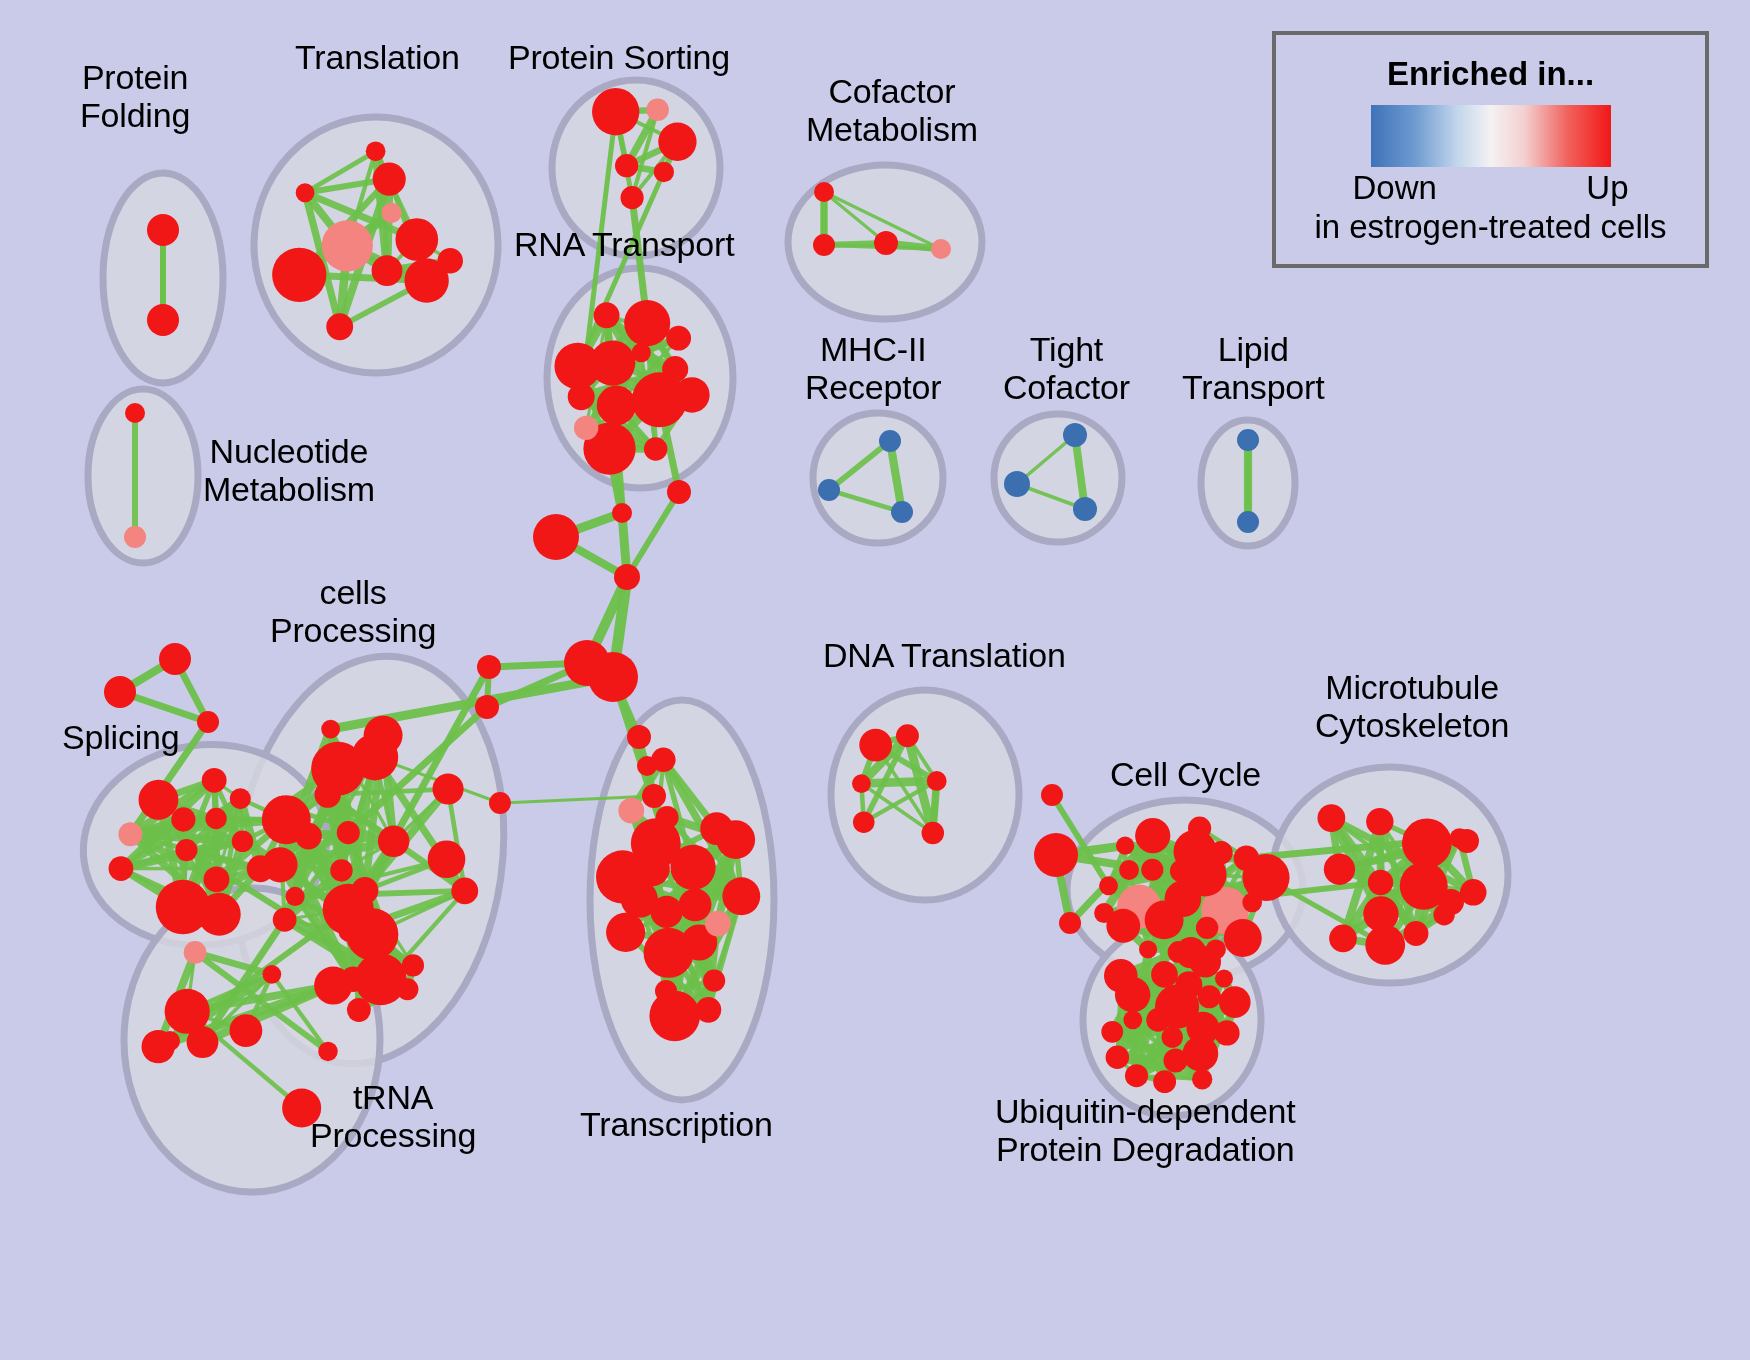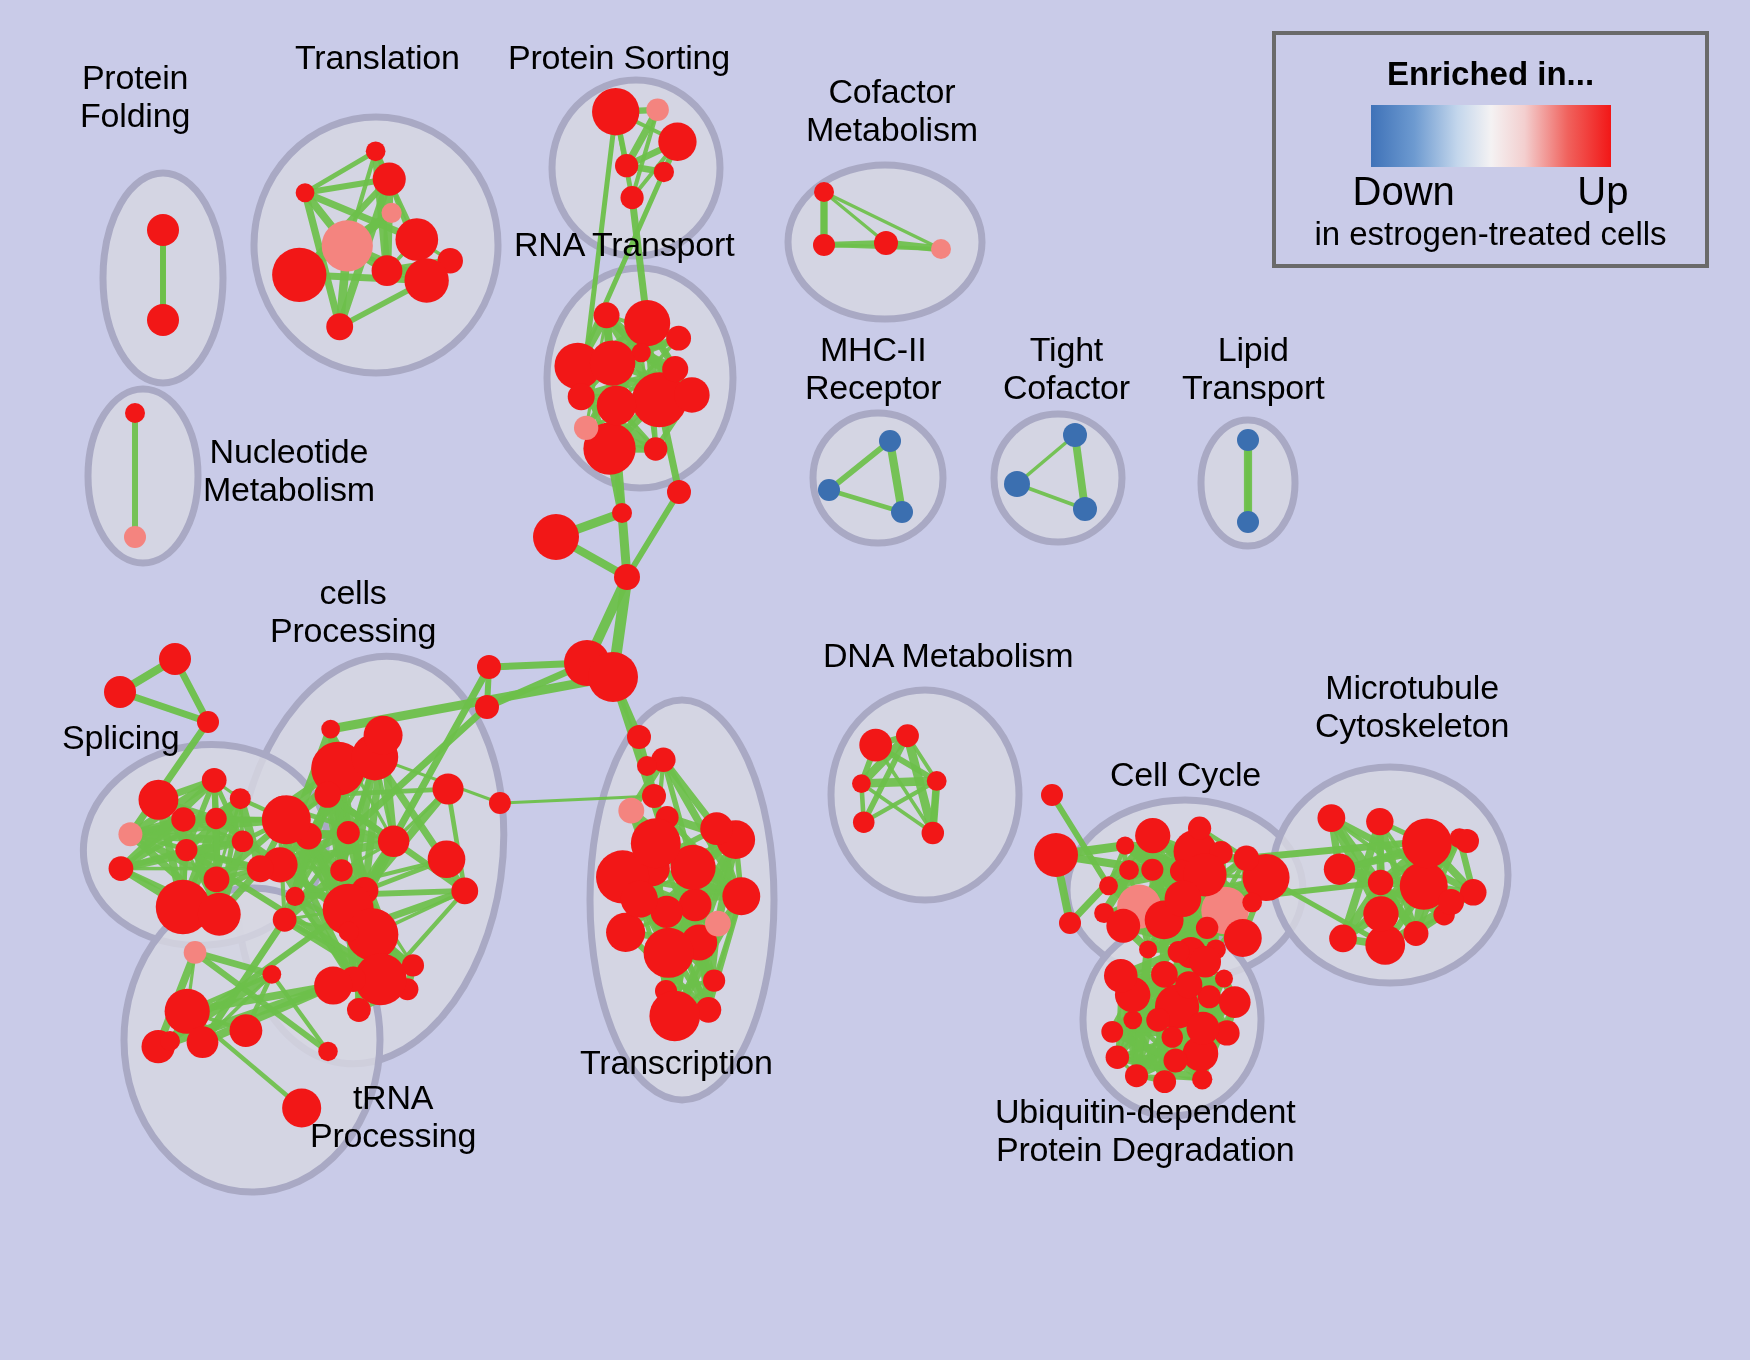--- a/index.html
+++ b/index.html
@@ -33,21 +33,21 @@
     text-align:center;font-size:33px;color:#000;margin-top:20px;
     font-family:"Liberation Sans", sans-serif;
     font-weight:bold;
   }
   #grad{
     margin:12px auto 0 auto;width:240px;height:62px;
     background:linear-gradient(to right,#3f72b8 0%,#6d9ad0 18%,#c3d6ec 36%,#f4f2f3 50%,#f3cfcf 64%,#f0625d 82%,#f21717 100%);
   }
   #legend .lrow{
     display:flex;justify-content:space-between;
-    width:276px;margin:2px auto 0 auto;font-size:40px;color:#000;
+    width:276px;margin:2px auto 0 auto;font-size:33px;color:#000;
   }
   #legend .lsub{
     text-align:center;font-size:33px;line-height:31px;color:#000;margin-top:4px;
     font-family:"Liberation Sans", sans-serif;
   }
 </style>
 </head>
 <body>
 
 <div id="stage">
@@ -966,22 +966,22 @@
 Receptor</div>
   <div class="clabel" style="left: 1003px; top: 330px;">Tight
 Cofactor</div>
   <div class="clabel" style="left: 1182px; top: 330px;">Lipid
 Transport</div>
   <div class="clabel" style="left: 270px; top: 573px;">cells
 Processing</div>
   <div class="clabel" style="left: 62px; top: 718px;">Splicing</div>
   <div class="clabel" style="left: 310px; top: 1078px;">tRNA
 Processing</div>
-  <div class="clabel" style="left: 580px; top: 1043px;">Transcription</div>
-  <div class="clabel" style="left: 823px; top: 636px;">DNA Metabolism</div>
+  <div class="clabel" style="left: 580px; top: 1105px;">Transcription</div>
+  <div class="clabel" style="left: 823px; top: 636px;">DNA Translation</div>
   <div class="clabel" style="left: 1110px; top: 755px;">Cell Cycle</div>
   <div class="clabel" style="left: 1315px; top: 668px;">Microtubule
 Cytoskeleton</div>
   <div class="clabel" style="left: 995px; top: 1092px;">Ubiquitin-dependent
 Protein Degradation</div>
 
   <div id="legend">
     <div class="ltitle">Enriched in...</div>
     <div id="grad"></div>
     <div class="lrow">

